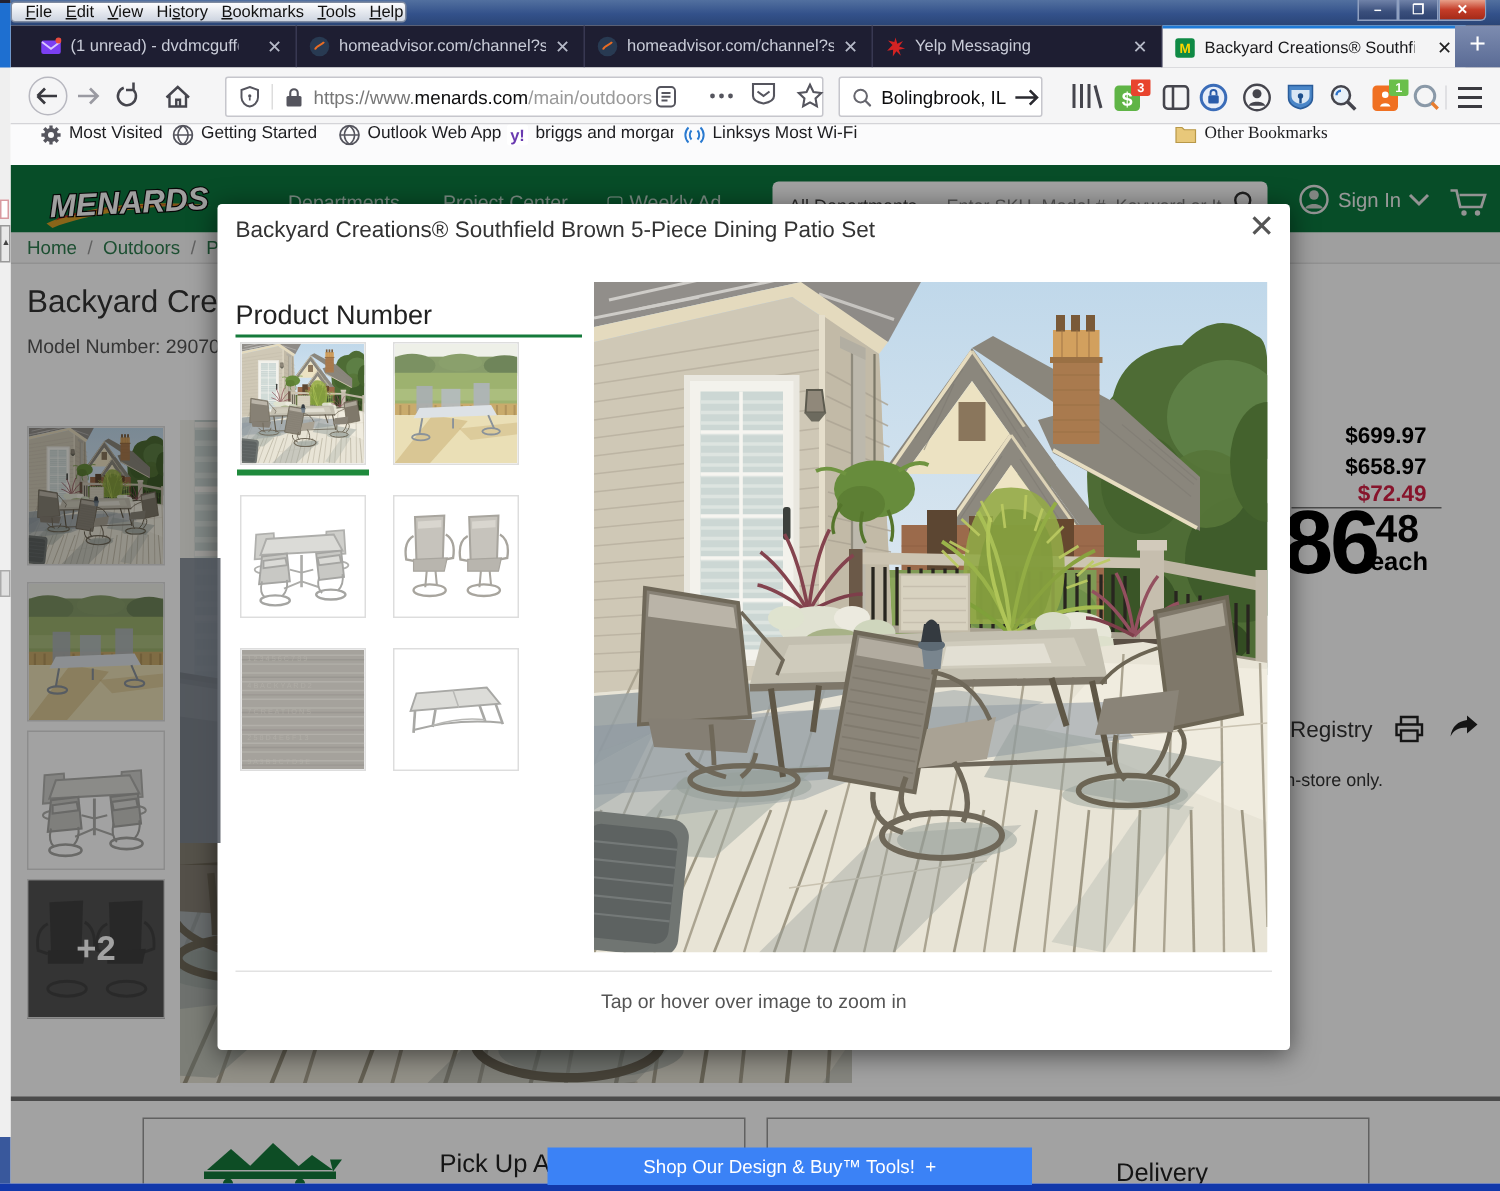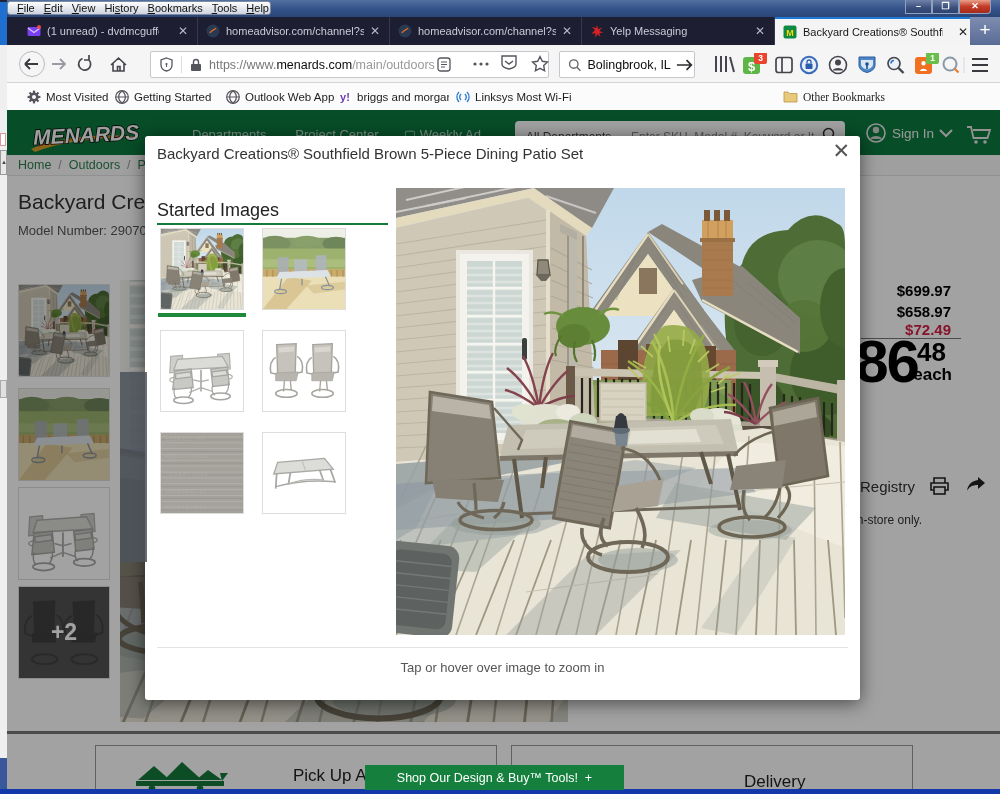--- a/index.html
+++ b/index.html
@@ -27,21 +27,21 @@
   .tab .tx{margin-left:auto;margin-right:9px;color:#b6bac8;font-size:12px;}
   .tabicon{width:14px;height:14px;margin-left:8px;flex:none;}
   #activetab{background:#f4f4f5;color:#18181b;border-top:2px solid #1f7ad6;border-right:none;}
   #plusarea{left:970px;top:17px;width:30px;height:28px;
     background:linear-gradient(#7d8cb0,#5a6b95);color:#fff;font-size:19px;
     text-align:center;line-height:26px;font-weight:400;}
   #navbar{left:7px;top:45px;width:993px;height:38px;background:#f5f5f6;
     border-bottom:1px solid #d4d4d8;box-sizing:border-box;text-align:center;}
   #bookbar{left:7px;top:83px;width:993px;height:27px;background:#fbfbfc;
     font-size:11.5px;color:#1d1d20;white-space:nowrap;}
-  .bbitem{position:absolute;top:0;height:27px;display:flex;align-items:center;}
+  .bbitem{position:absolute;top:0;height:27px;display:flex;}
   .urlbox{position:absolute;left:143px;top:6px;width:399px;height:27px;background:#fff;
     border:1px solid #c6c6cc;border-radius:2px;box-sizing:border-box;
     display:flex;align-items:center;font-size:12.5px;}
   .searchbox{position:absolute;left:552px;top:6px;width:136px;height:27px;background:#fff;white-space:nowrap;overflow:hidden;
     border:1px solid #c6c6cc;border-radius:2px;box-sizing:border-box;
     display:flex;align-items:center;font-size:12.5px;color:#0c0c0d;}
   
   #page{left:7px;top:110px;width:993px;height:679px;background:#fff;overflow:hidden;}
   #mheader{position:absolute;left:0;top:0;width:993px;height:45px;background:#0c7a40;}
   #crumbbar{position:absolute;left:0;top:45px;width:993px;height:21px;background:#fafafa;
@@ -67,21 +67,21 @@
   .mthumb{position:absolute;width:84px;height:82px;border:1px solid #ddd;
     box-sizing:border-box;background:#fff;overflow:hidden;}
   #selbar{position:absolute;left:13px;top:177px;width:88px;height:4px;background:#1f8a3c;}
   #mainimg{position:absolute;left:251px;top:52px;width:449px;height:447px;overflow:hidden;}
   #mhr{position:absolute;left:12px;top:511px;width:691px;height:1px;background:#e2e2e2;}
   #mcaption{position:absolute;left:0;top:524px;width:715px;text-align:center;
     font-size:13px;color:#555;}
   
   #lstrip{left:0;top:0;width:7px;height:794px;background:#efefef;}
   #taskbar{left:0;top:789px;width:1000px;height:5px;background:#1238aa;}
-  #dbanner{left:365px;top:765px;width:259px;height:25px;background:#15803d;color:#fff;
+  #dbanner{left:365px;top:765px;width:323px;height:25px;background:#3b82f6;color:#fff;
     font-size:12.5px;display:flex;align-items:center;justify-content:center;}
 </style>
 </head>
 <body>
 
 <div class="abs" id="titlebar"></div>
 <div class="abs" id="menupill">
   <span><u>F</u>ile</span>
     <span><u>E</u>dit</span>
     <span><u>V</u>iew</span>
@@ -358,21 +358,21 @@
   <div class="botbox" style="left:504px;width:402px;">
     <span style="position:absolute;left:232px;top:26px;">Delivery</span>
   </div>
 </div>
 
 <div class="abs" id="overlay"></div>
 
 <div class="abs" id="modal">
   <div id="mtitle">Backyard Creations® Southfield Brown 5-Piece Dining Patio Set</div>
   <div id="mclose">✕</div>
-  <div id="pihead">Started Images</div>
+  <div id="pihead">Product Number</div>
   <div id="piline"></div>
   <div class="mthumb" style="left:15px;top:92px;"><svg width="82" height="80" viewBox="0 0 449 447" preserveAspectRatio="none">
         <use href="#photo"></use>
       </svg></div>
   <div class="mthumb" style="left:117px;top:92px;"><svg width="82" height="80" viewBox="0 0 84 82" preserveAspectRatio="none">
         <use href="#fieldscene"></use>
       </svg></div>
   <div id="selbar"></div>
   <div class="mthumb" style="left:15px;top:194px;"><svg width="82" height="80" viewBox="0 0 84 82" preserveAspectRatio="none">
         <use href="#tableset"></use>

